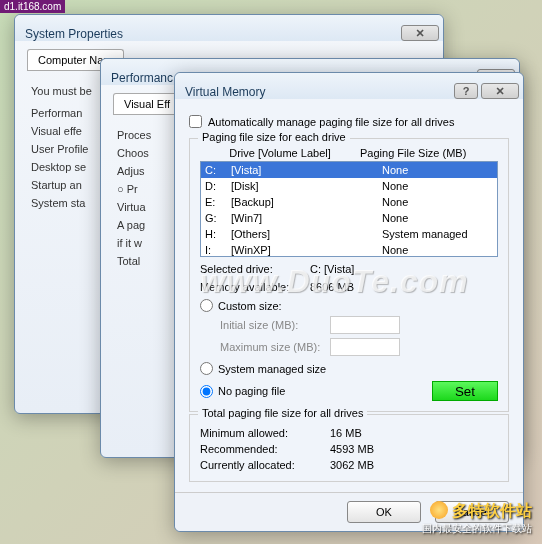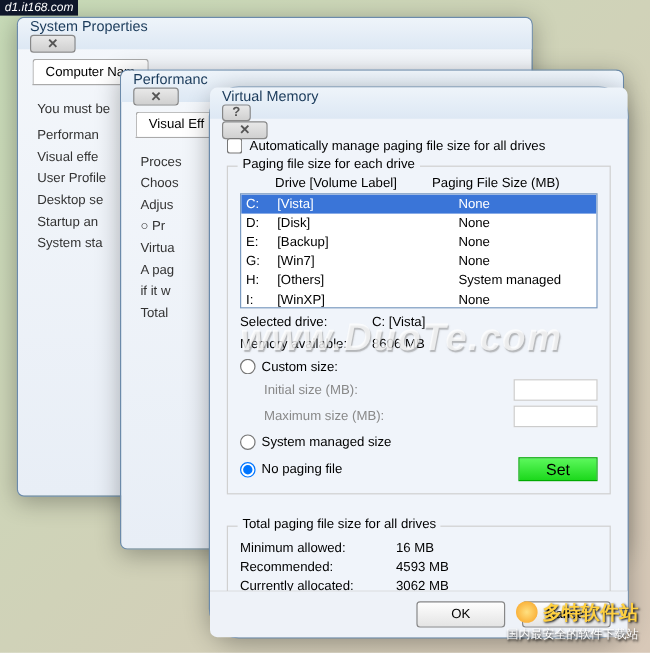--- a/index.html
+++ b/index.html
@@ -9,38 +9,36 @@
   background: linear-gradient(135deg, #d4e8c8, #e8d4c8, #f0e0d0);
   background-image: radial-gradient(circle at 20% 30%, rgba(255,200,150,0.3) 40px, transparent 60px),
                     radial-gradient(circle at 70% 60%, rgba(255,220,180,0.3) 50px, transparent 70px),
                     linear-gradient(135deg, #c8dcb8, #d8c8b8);
   width: 542px; height: 544px;
   position: relative;
   overflow: hidden;
 }
 .url-badge {
   position: absolute; top: 0; left: 0;
-  background: #0f172a; color: #fff;
+  background: #701a75; color: #fff;
   font-size: 10px; padding: 1px 4px;
   z-index: 100;
-  font-style: italic;
 }
 .window {
   position: absolute;
   background: linear-gradient(#f4f7fb, #e8eef6);
   border: 1px solid #6b8aaa;
   border-radius: 6px;
   box-shadow: 0 4px 20px rgba(0,0,0,0.3);
 }
 .titlebar {
-  height: 26px; display: flex; align-items: flex-start;
+  height: 26px; display: flex; align-items: flex-end;
   padding: 0 4px 0 10px;
   background: linear-gradient(#eef4fa, #dde8f4);
   border-radius: 6px 6px 0 0;
-  flex-direction: column;
 }
 .titlebar .title { flex: 1; color: #1a3a5a; font-size: 12px; }
 .close-btn {
   width: 38px; height: 16px;
   background: linear-gradient(#e8e8e8, #d0d0d0);
   border: 1px solid #888; border-radius: 3px;
   display: flex; align-items: center; justify-content: center;
   color: #555; font-weight: bold;
   cursor: default;
 }
@@ -56,39 +54,39 @@
 .tabstrip { display: flex; border-bottom: 1px solid #aaa; }
 .tab {
   padding: 4px 10px; border: 1px solid #aaa; border-bottom: none;
   background: #fff; border-radius: 3px 3px 0 0; margin-right: 2px;
   font-size: 11px;
 }
 .partial { color: #333; }
 
 #win-sysprops { top: 14px; left: 14px; width: 430px; height: 400px; z-index: 1; }
 #win-perf { top: 58px; left: 100px; width: 420px; height: 400px; z-index: 2; }
-#win-vm { top: 72px; left: 174px; width: 350px; height: 460px; z-index: 3; background: #f0f4fa; border-radius: 25px; }
+#win-vm { top: 72px; left: 174px; width: 350px; height: 460px; z-index: 3; background: #f0f4fa; }
 
 #win-vm .content { padding: 10px 14px; font-size: 11px; }
 .checkbox-row { display: flex; align-items: center; margin: 6px 0 10px; }
 .checkbox-row input { margin-right: 6px; accent-color: #2c2; }
-.fieldgroup { border: 1px solid #d0d0d0; padding: 8px 10px 10px; margin-bottom: 26px; position: relative; }
+.fieldgroup { border: 1px solid #d0d0d0; padding: 8px 10px 10px; margin-bottom: 2px; position: relative; }
 .fieldgroup .fg-title { position: absolute; top: -8px; left: 8px; background: #f0f4fa; padding: 0 4px; }
 .drive-header { display: flex; font-size: 11px; margin-bottom: 2px; }
 .drive-header .col1 { width: 160px; text-align: center; }
 .drive-list { border: 1px solid #7a9ac0; background: #fff; height: 96px; overflow: hidden; }
 .drive-row { display: flex; font-size: 11px; padding: 0 4px; line-height: 16px; }
 .drive-row .d { width: 26px; }
 .drive-row .v { width: 151px; }
 .drive-row.selected { background: #3a75d8; color: #fff; }
 .info-row { display: flex; margin-top: 6px; }
 .info-row .lbl { width: 110px; }
 .radio-row { display: flex; align-items: center; margin-top: 6px; }
 .radio-row input { margin-right: 5px; }
-.size-row { display: flex; align-items: center; margin: 4px 0 4px 20px; color: #888; justify-content: space-between; }
+.size-row { display: flex; align-items: center; margin: 4px 0 4px 20px; color: #888; }
 .size-row .lbl { width: 110px; }
 .size-input { width: 70px; height: 18px; border: 1px solid #ccc; background: #fff; }
 .set-btn {
   width: 66px; height: 20px;
   background: linear-gradient(#5cf85c, #1cd81c);
   border: 1px solid #0a0; color: #000;
   margin-left: auto;
 }
 .totals .trow { display: flex; margin-top: 4px; }
 .totals .trow .lbl { width: 130px; }

